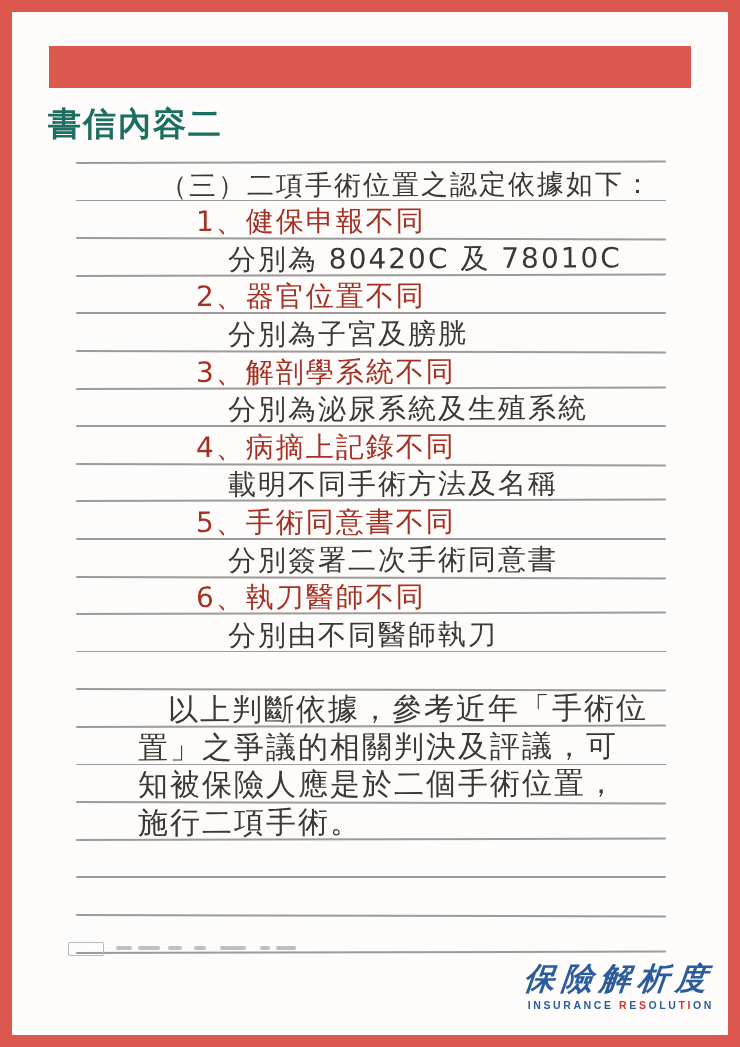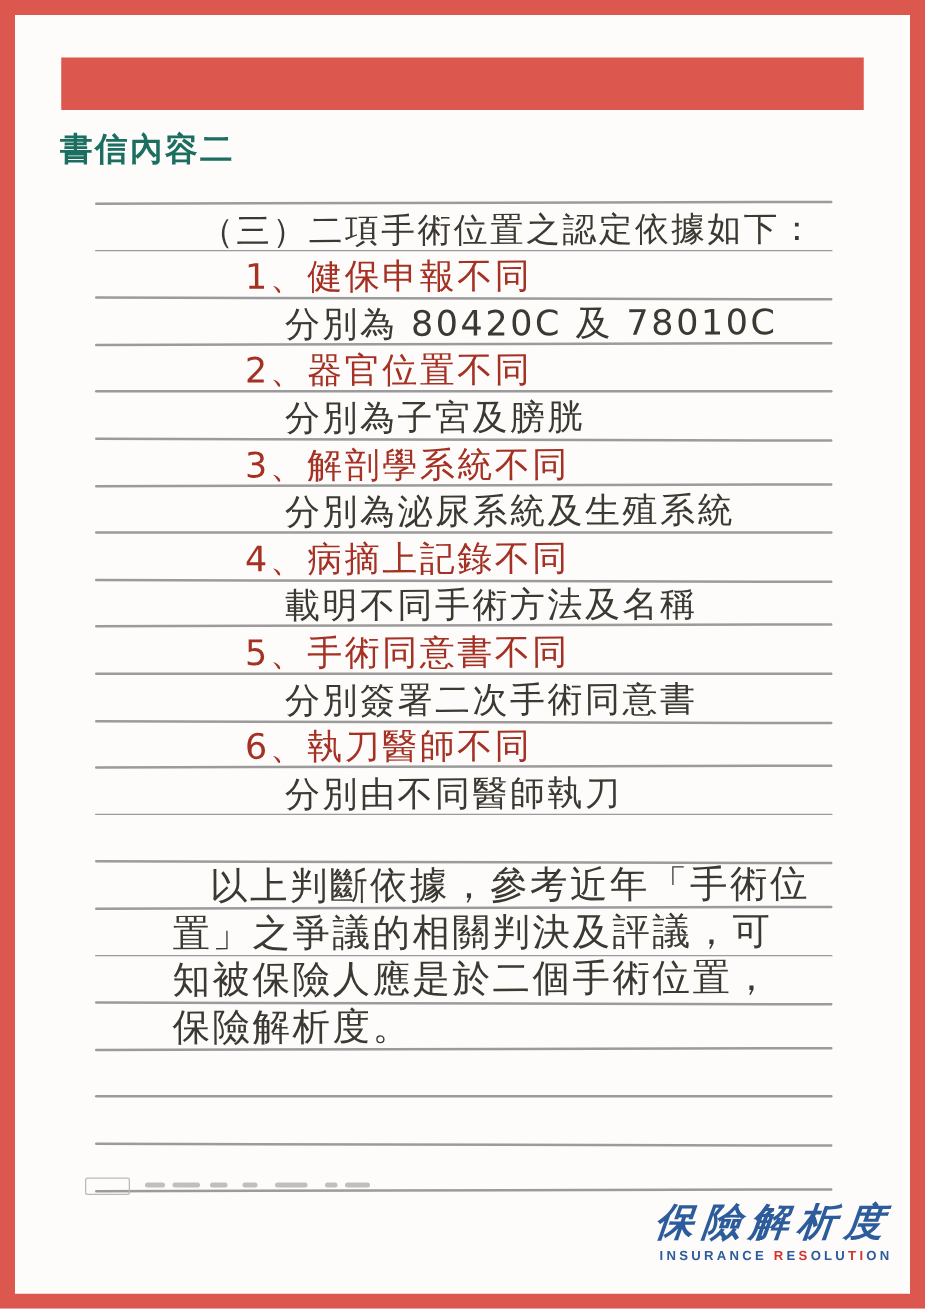--- a/index.html
+++ b/index.html
@@ -8,21 +8,21 @@
     position:relative;width:740px;height:1047px;box-sizing:border-box;
     border:12px solid var(--accent,#dc574e);background:#fdfcfa;
   }
   #content{position:absolute;left:0;top:0;right:0;bottom:0;}
   .header-bar{
     position:absolute;left:37px;top:34px;width:642px;height:42px;
     background:var(--accent,#dc574e);
   }
   .page-title{
     position:absolute;left:36px;top:90px;
-    font-size:26px;font-weight:800;letter-spacing:2px;
+    font-size:33px;font-weight:800;letter-spacing:2px;
     color:var(--title,#1c6e60);
     font-family:Liberation Mono, monospace;
   }
   .ruled-line{
     position:absolute;left:64px;width:590px;height:1.6px;
     background:var(--line,#868686);opacity:.85;border-radius:1px;
     transform-origin:left center;
   }
   .hw-row{
     position:absolute;white-space:nowrap;letter-spacing:2px;
@@ -96,21 +96,21 @@
         <div class="hw-row ink" style="left: 216px; font-size: 28px; line-height: 36px; top: 380.2px;">分別為泌尿系統及生殖系統</div>
         <div class="hw-row red" style="left: 184px; font-size: 28px; line-height: 36px; top: 417.8px;">4、病摘上記錄不同</div>
         <div class="hw-row ink" style="left: 216px; font-size: 28px; line-height: 36px; top: 455.4px;">載明不同手術方法及名稱</div>
         <div class="hw-row red" style="left: 184px; font-size: 28px; line-height: 36px; top: 493px;">5、手術同意書不同</div>
         <div class="hw-row ink" style="left: 216px; font-size: 28px; line-height: 36px; top: 530.6px;">分別簽署二次手術同意書</div>
         <div class="hw-row red" style="left: 184px; font-size: 28px; line-height: 36px; top: 568.2px;">6、執刀醫師不同</div>
         <div class="hw-row ink" style="left: 216px; font-size: 28px; line-height: 36px; top: 605.8px;">分別由不同醫師執刀</div>
         <div class="hw-row ink" style="left: 156px; font-size: 30px; line-height: 38px; top: 679px;">以上判斷依據，參考近年「手術位</div>
         <div class="hw-row ink" style="left: 126px; font-size: 30px; line-height: 38px; top: 716.6px;">置」之爭議的相關判決及評議，可</div>
         <div class="hw-row ink" style="left: 126px; font-size: 30px; line-height: 38px; top: 754.2px;">知被保險人應是於二個手術位置，</div>
-        <div class="hw-row ink" style="left: 126px; font-size: 30px; line-height: 38px; top: 791.8px;">保險解析度。</div>
+        <div class="hw-row ink" style="left: 126px; font-size: 30px; line-height: 38px; top: 791.8px;">施行二項手術。</div>
       </div>
 
     <div class="faded-fragment">
       <span class="frag-box"></span>
       <i style="left:48px;width:16px;"></i>
       <i style="left:70px;width:22px;"></i>
       <i style="left:100px;width:14px;"></i>
       <i style="left:126px;width:12px;"></i>
       <i style="left:152px;width:26px;"></i>
       <i style="left:192px;width:10px;"></i>

